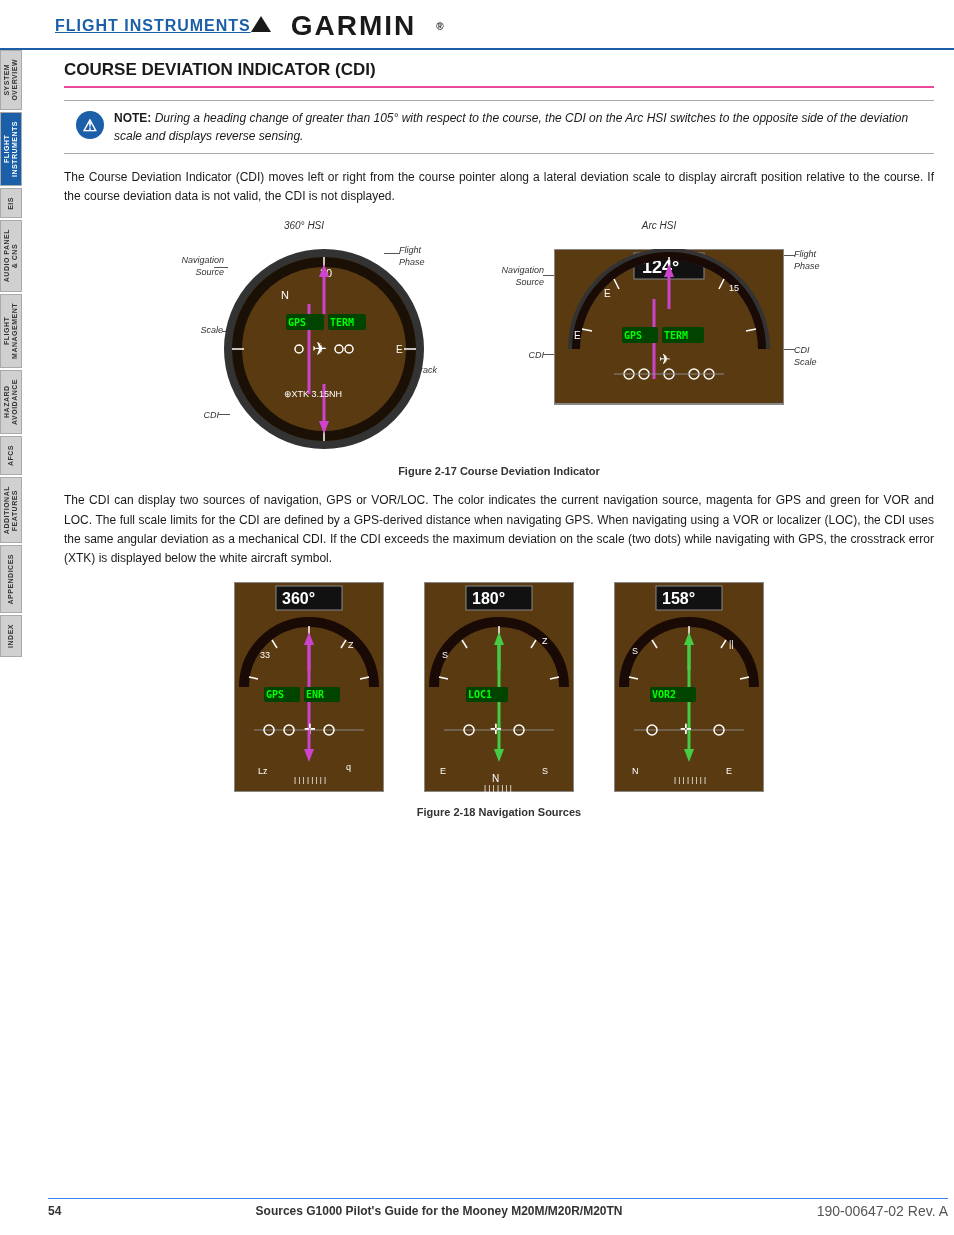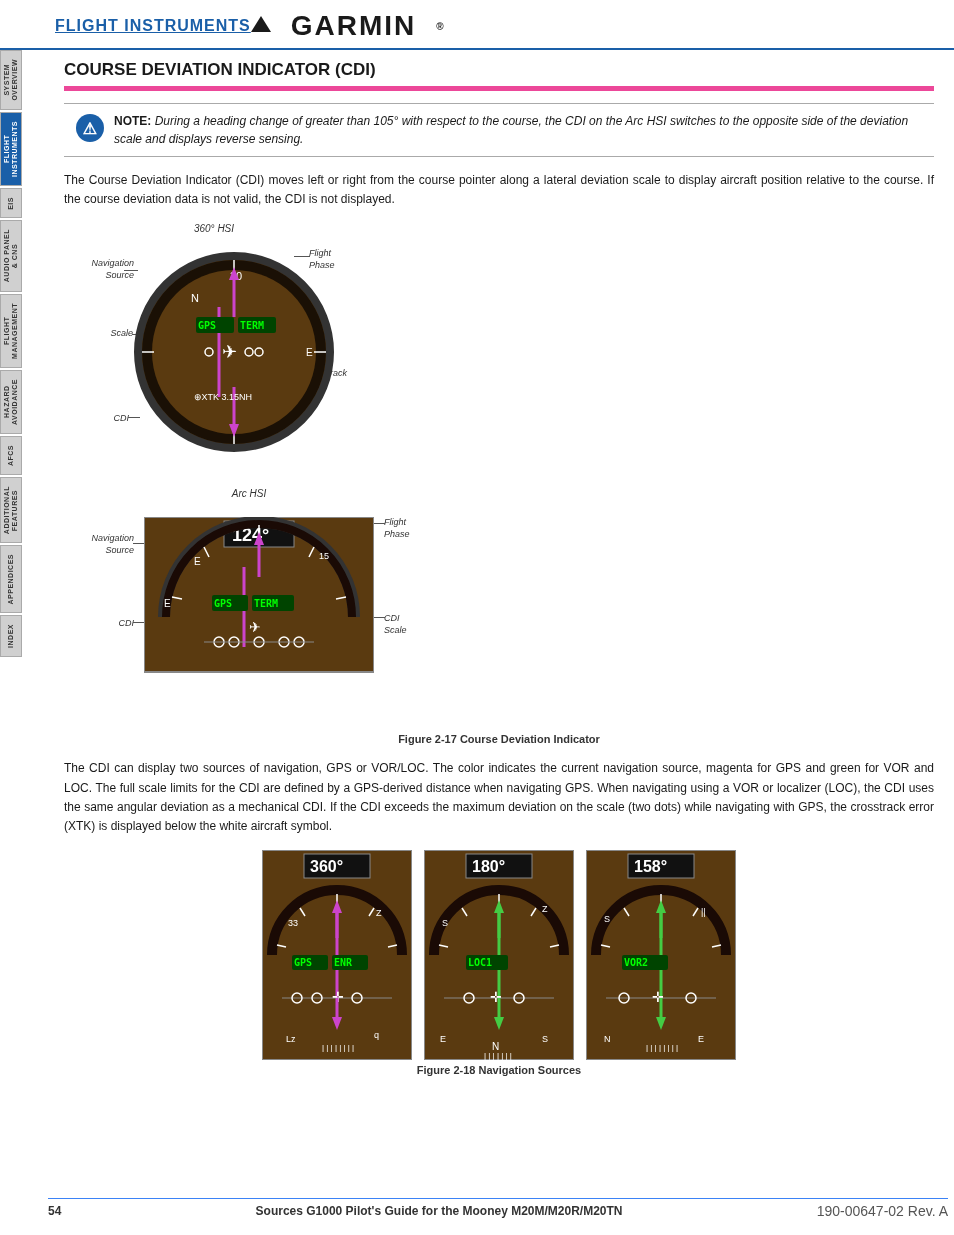--- a/index.html
+++ b/index.html
@@ -90,21 +90,21 @@
     .main-content {
       margin-left: 48px;
       padding: 10px 20px 20px 16px;
     }
 
     
     .section-title {
       font-size: 17px;
       font-weight: bold;
       color: #1a1a1a;
-      border-bottom: 5px solid #ec4899;
+      border-bottom: 2px solid #ec4899;
       padding-bottom: 6px;
       margin-bottom: 12px;
       text-transform: uppercase;
     }
 
     
     .note-box {
       border-top: 1px solid #aaa;
       border-bottom: 1px solid #aaa;
       padding: 8px 12px;
@@ -163,28 +163,28 @@
       text-align: center;
     }
 
     
     .hsi-container {
       display: flex;
       gap: 20px;
       align-items: flex-start;
       width: 100%;
       justify-content: center;
-      flex-direction: column;
     }
 
     
     .nav-sources-container {
       display: flex;
-      gap: 12px;
+      gap: 40px;
       justify-content: center;
+      margin-bottom: 10px;
     }
 
     
     .page-footer {
       position: absolute;
       bottom: 16px;
       left: 48px;
       right: 6px;
       display: flex;
       justify-content: space-between;

